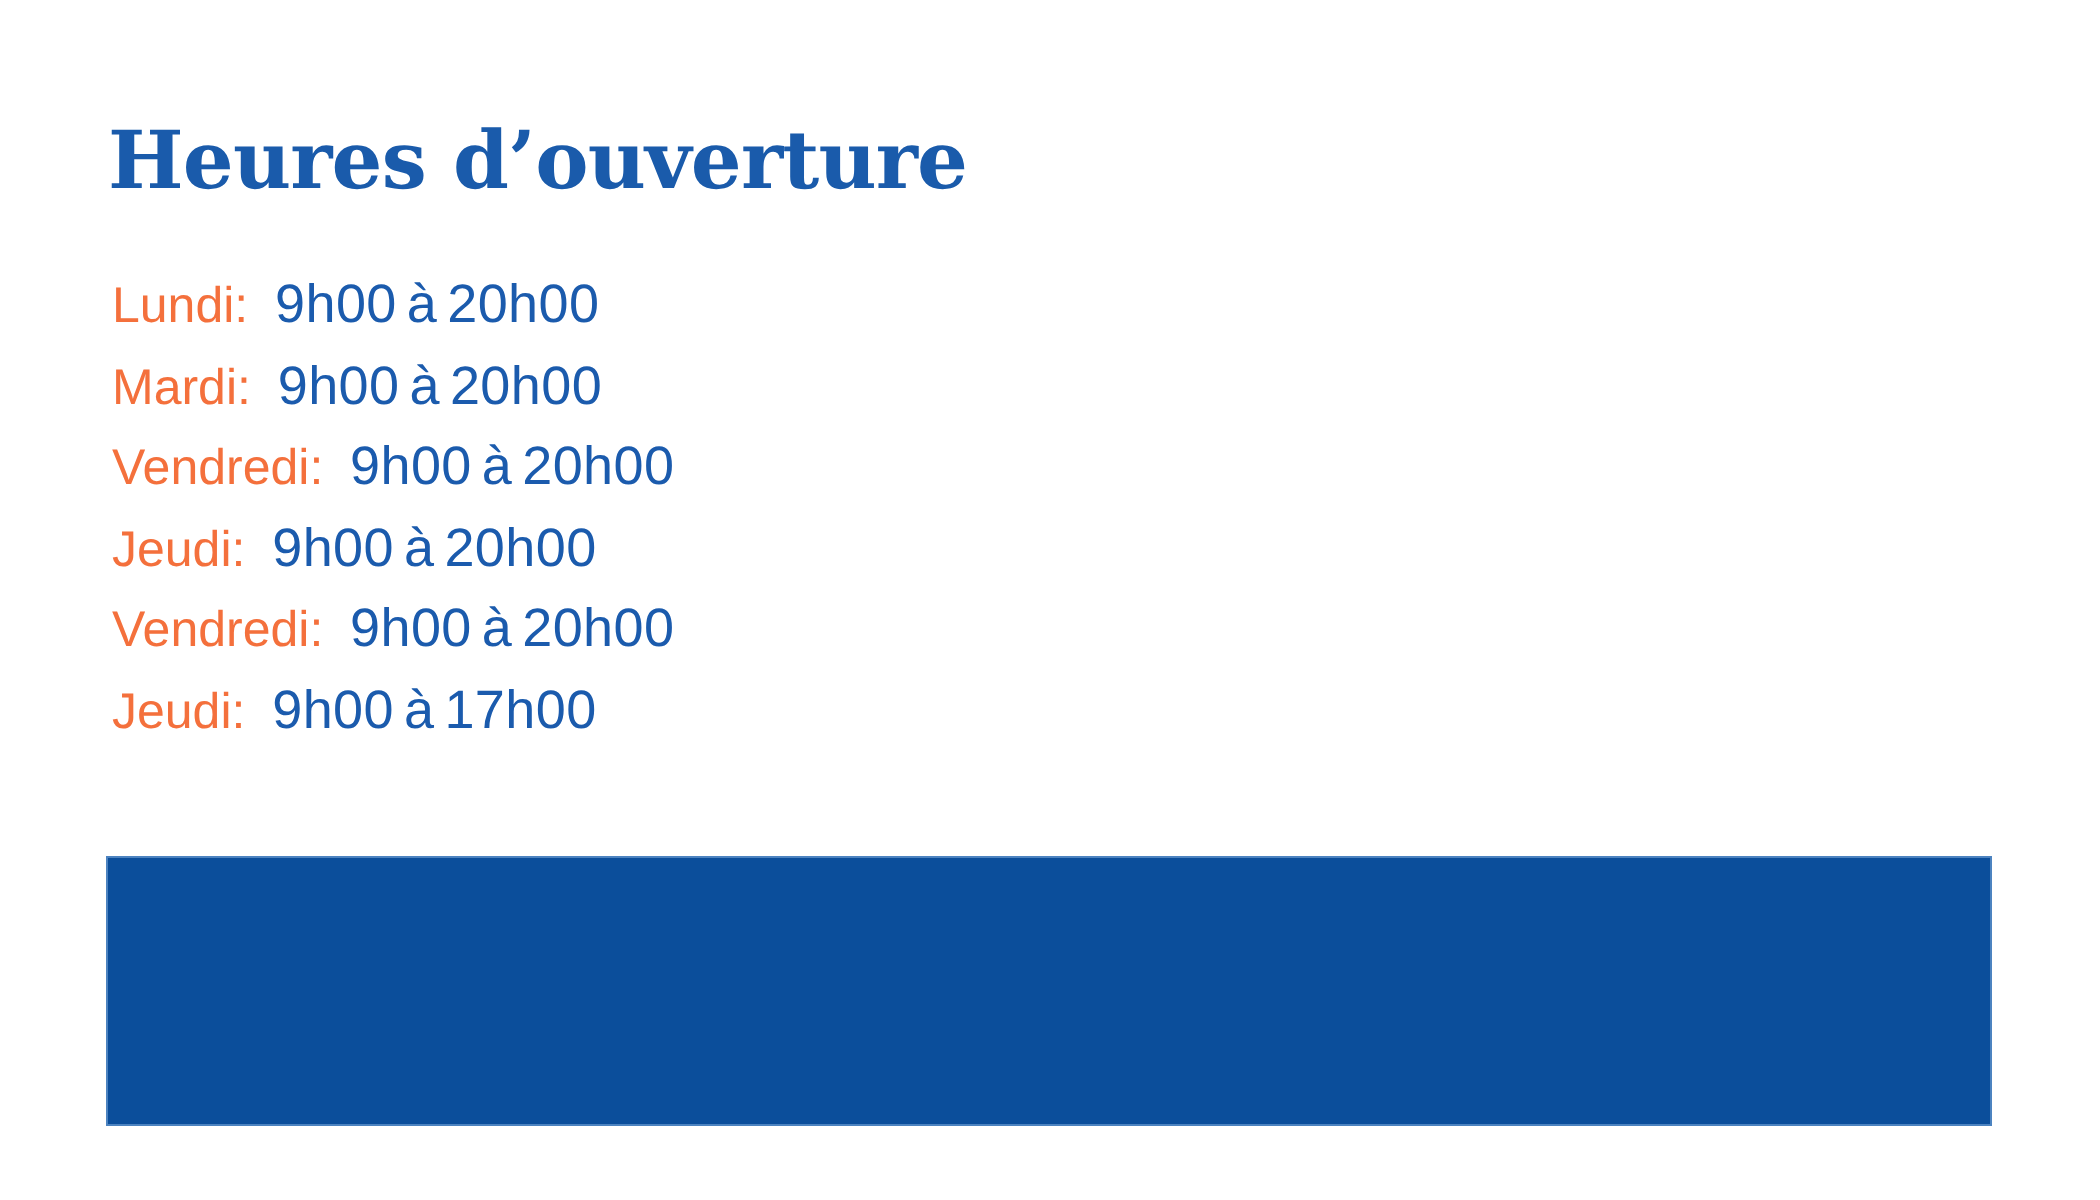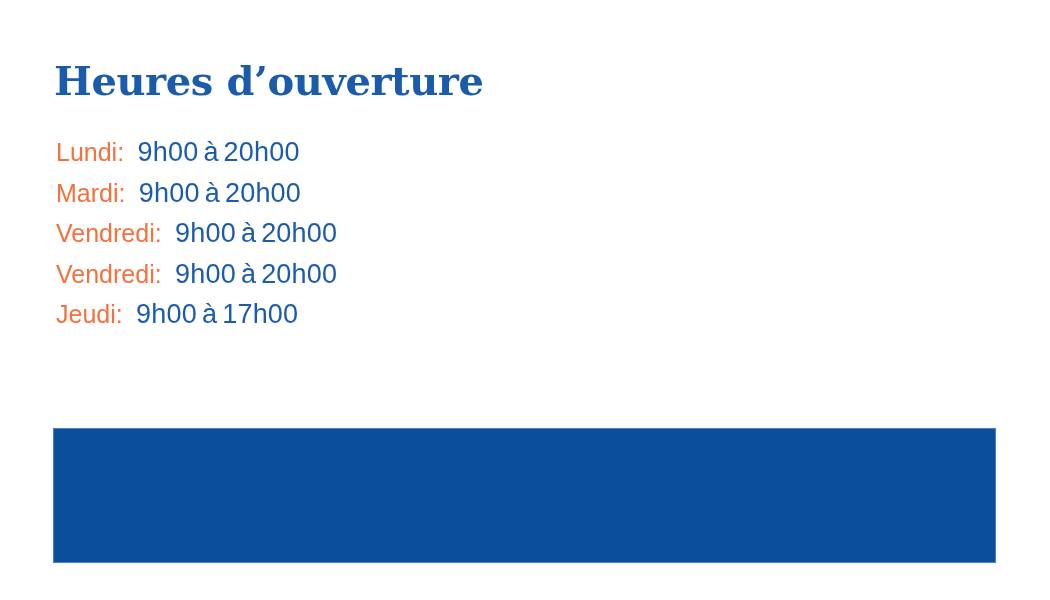--- a/index.html
+++ b/index.html
@@ -86,20 +86,24 @@
     <div class="hours-row">
       <span class="day-label">Mardi:</span>
       <span class="time-range"><span>9h00</span><span class="sep">à</span><span>20h00</span></span>
     </div>
 
     <div class="hours-row">
       <span class="day-label">Vendredi:</span>
       <span class="time-range"><span>9h00</span><span class="sep">à</span><span>20h00</span></span>
     </div>
 
+    <div class="hours-row">
+      <span class="day-label">Jeudi:</span>
+      <span class="time-range"><span>9h00</span><span class="sep">à</span><span>20h00</span></span>
+    </div>
 
     <div class="hours-row">
       <span class="day-label">Vendredi:</span>
       <span class="time-range"><span>9h00</span><span class="sep">à</span><span>20h00</span></span>
     </div>
 
     <div class="hours-row">
       <span class="day-label">Jeudi:</span>
       <span class="time-range"><span>9h00</span><span class="sep">à</span><span>17h00</span></span>
     </div>

